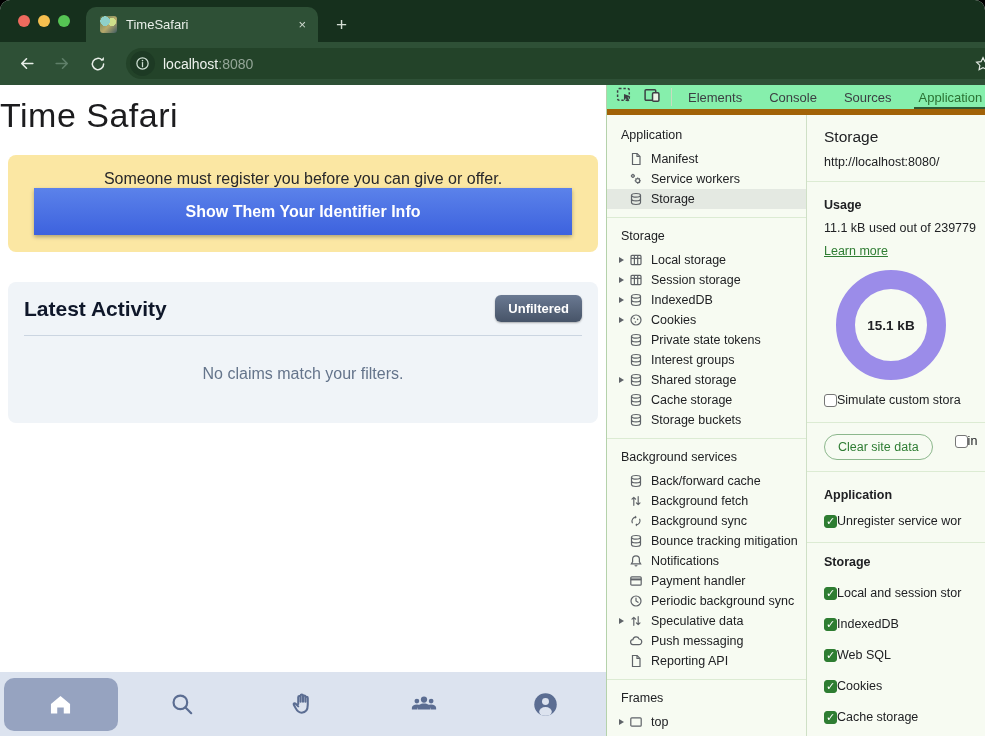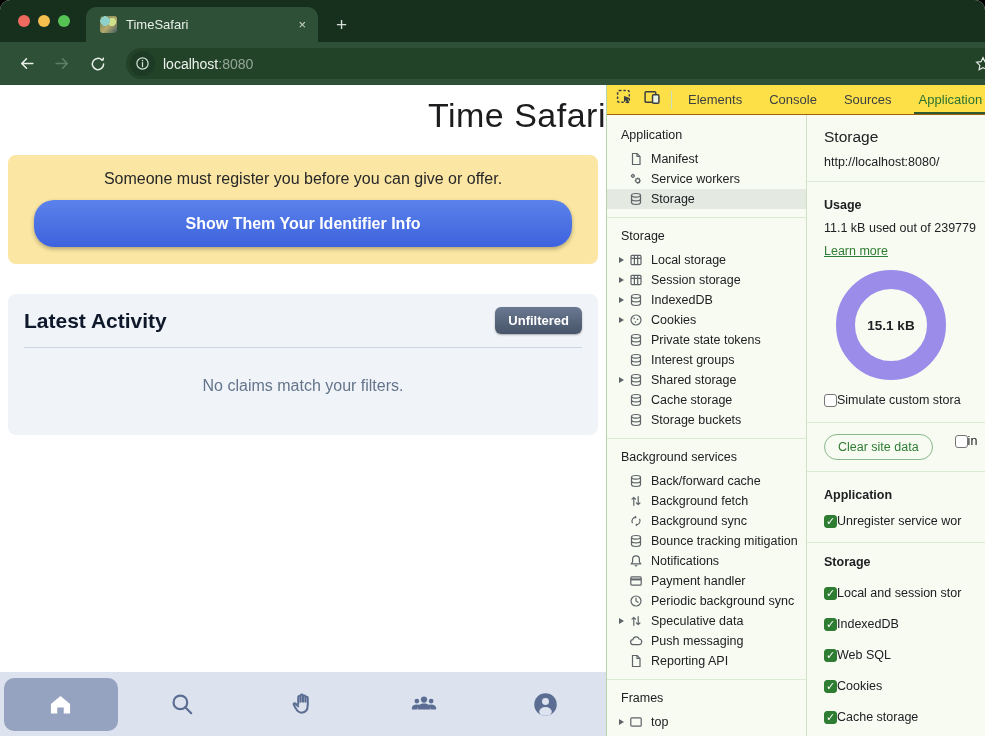--- a/index.html
+++ b/index.html
@@ -31,46 +31,46 @@
                  align-items:center; justify-content:center; flex:none; }
   .url { font-size:14px; margin-left:8px; white-space:nowrap; }
   .url .host { color:#eef2ee; } .url .port { color:#94a698; }
   .star { position:absolute; right:-7px; top:7px; }
 
   
   .content { flex:1; display:flex; overflow:hidden; }
 
   
   .page { width:606px; flex:none; background:#fff; position:relative; overflow:hidden; }
-  .page-title { text-align:right; font-size:34px; font-weight:500; color:#1c1c1e;
+  .page-title { text-align:left; font-size:34px; font-weight:500; color:#1c1c1e;
                 letter-spacing:.5px; margin-top:11px; }
   .alert { margin:20px 8px 0; background:#fbe7a3; border-radius:8px; padding:15px 26px 17px; }
   .alert-text { text-align:center; font-size:16px; color:#27272a; }
-  .alert-btn { display:block; width:100%; margin-top:12px; height:47px; border:none; cursor:pointer;
-               border-radius:20px; background:linear-gradient(#5b82ea,#3d62de);
+  .alert-btn { display:block; width:100%; height:47px; border:none; cursor:pointer;
+               border-radius:0; background:linear-gradient(#5b82ea,#3d62de);
                color:#fff; font-size:16px; font-weight:bold; font-family:inherit;
                box-shadow:0 2px 4px rgba(0,0,0,.3); }
   .activity { margin:30px 8px 0; background:#f0f4f8; border-radius:8px; padding:13px 16px 4px; }
   .activity-head { display:flex; align-items:center; justify-content:space-between; }
   .activity-title { font-size:21px; font-weight:800; color:#0f172a; }
   .filter-btn { border:none; cursor:pointer; border-radius:6px; padding:6px 13px;
                 background:linear-gradient(#6a7992,#475468); color:#fff; font-size:13px;
                 font-weight:bold; font-family:inherit; box-shadow:0 1px 2px rgba(0,0,0,.3); }
   .activity-divider { border-top:1px solid #cbd5e1; margin:13px 0 0; }
   .empty-msg { text-align:center; color:#64748b; font-size:16px; padding:29px 0 36px; }
 
   .bottomnav { position:absolute; left:0; right:0; bottom:0; height:64px; background:#dce3ef;
                display:flex; align-items:center; }
   .nav-cell { flex:1; display:flex; align-items:center; justify-content:center; height:100%; }
   .nav-active-pill { width:114px; height:53px; border-radius:10px; background:#96a3c0;
                      display:flex; align-items:center; justify-content:center; }
 
   
   .devtools { flex:1; border-left:1px solid #b5d2ab; background:#f7fbf2; display:flex; flex-direction:column; overflow:hidden; }
-  .dt-toolbar { height:30px; background:#fde047; border-bottom:1px solid #a16207; flex:none;
+  .dt-toolbar { height:30px; background:#86efac; border-bottom:6px solid #a16207; flex:none;
                 display:flex; align-items:center; padding:0 0 0 9px; overflow:hidden; }
   .dt-tool-icons { display:flex; align-items:center; gap:10px; padding-right:10px;
                    border-right:1px solid #c8dcbf; height:18px; }
   .dt-tabs { display:flex; align-items:center; height:100%; margin-left:16px; gap:27px; flex:1; }
   .dt-tab { font-size:13px; color:#3c4043; height:100%; display:flex; align-items:center; position:relative; white-space:nowrap; }
   .dt-tab.active { color:#2a7233; }
   .dt-tab.active::after { content:""; position:absolute; left:-5px; right:-5px; bottom:0; height:2.5px; background:#2e5a33; }
 
   .dt-body { flex:1; display:flex; overflow:hidden; }
   .dt-sidebar { width:200px; flex:none; border-right:1px solid #cfe0c6; overflow:hidden; padding-top:2px; }

